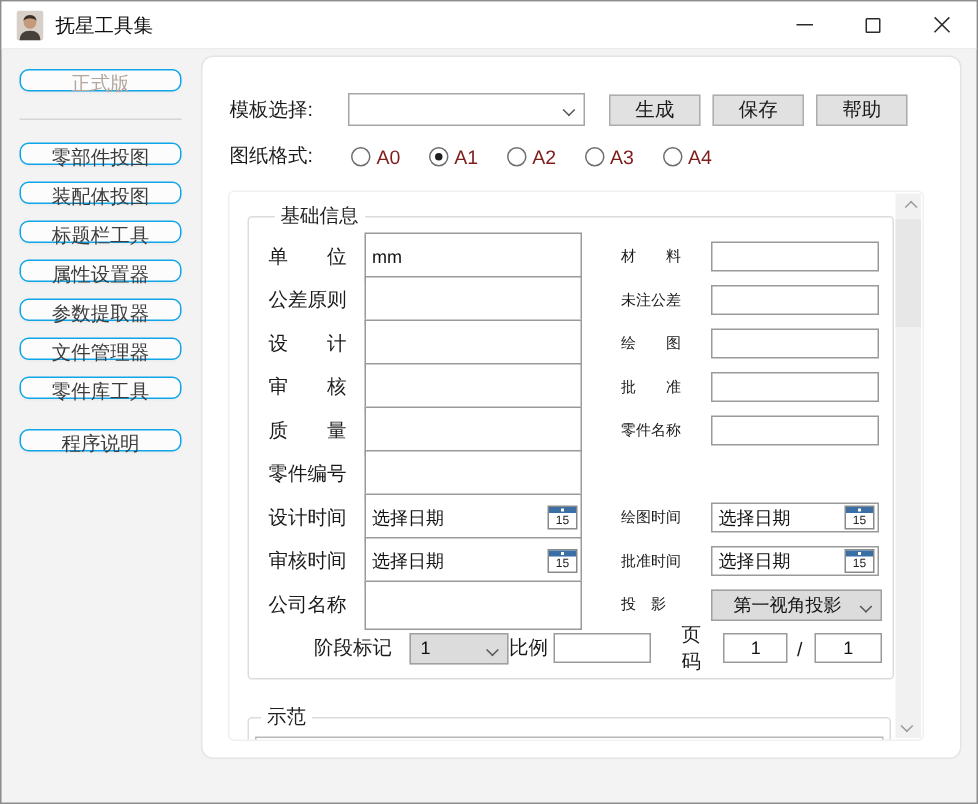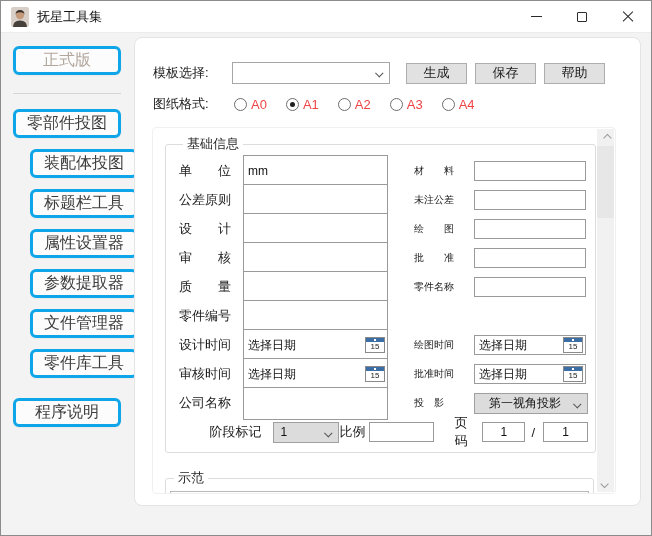--- a/index.html
+++ b/index.html
@@ -14,40 +14,40 @@
   .win-btn { width:46px; height:31px; display:flex; align-items:center; justify-content:center; cursor:default; }
   .glyph-min { width:11px; height:1px; background:#2b2b2b; }
   .glyph-max { width:10px; height:10px; border:1px solid #2b2b2b; border-radius:1px; }
   .glyph-close { position:relative; width:12px; height:12px; }
   .glyph-close::before,.glyph-close::after { content:""; position:absolute; left:-1px; top:5px; width:14px; height:1.2px; background:#2b2b2b; }
   .glyph-close::before { transform:rotate(45deg); }
   .glyph-close::after { transform:rotate(-45deg); }
 
   
   .sidebar { position:absolute; left:0; top:32px; width:133px; height:504px; padding-left:12px; }
-  .side-btn { display:block; width:108px; height:29px; background:#fcfcfc; border:3px solid #0ea5e9; border-radius:6px; font-size:16px; color:#3c3c3c; font-family:inherit; box-shadow:0 1px 2px rgba(0,0,0,0.04); cursor:default; }
+  .side-btn { display:block; width:108px; height:15px; background:#fcfcfc; border:1px solid #0ea5e9; border-radius:6px; font-size:13px; color:#3c3c3c; font-family:inherit; box-shadow:0 1px 2px rgba(0,0,0,0.04); cursor:default; }
   .side-btn.version { margin-top:13px; color:#b3a79d; }
   .side-divider { width:108px; height:1px; background:#d6d6d6; margin-top:18px; }
   .side-btn.first-tool { margin-top:15px; }
-  .side-btn.tool { margin-top:11px;margin-left:17px; }
+  .side-btn.tool { margin-top:11px; }
   .side-btn.about { margin-top:20px; }
 
   
   .main-panel { position:absolute; left:133px; top:36px; width:507px; height:469px; background:#ffffff; border:1px solid #e4e4e4; border-radius:8px; }
 
   .toolbar-row { position:absolute; left:18px; top:24px; display:flex; align-items:center; }
   .form-label { width:66px; flex:none; font-size:13px; color:#1a1a1a; }
   .combo { position:relative; height:22px; border:1px solid #a6a6a6; background:#fff; display:flex; align-items:center; padding:0 18px 0 6px; font-size:12px; color:#111; }
   .combo.template { width:158px; margin-left:13px; margin-right:16px; }
   .caret { position:absolute; right:6px; top:8px; width:6px; height:6px; border-left:1.4px solid #555; border-bottom:1.4px solid #555; transform:rotate(-45deg) translateY(-1px); }
   .push-btn { width:61px; height:21px; background:#e1e1e1; border:1px solid #adadad; font-size:13px; color:#1a1a1a; font-family:inherit; margin-right:8px; cursor:default; }
 
   .format-row { position:absolute; left:18px; top:57px; display:flex; align-items:center; }
   .radio-group { display:flex; gap:19px; margin-left:15px; }
-  .radio-item { display:flex; align-items:center; gap:4px; font-size:13px; color:#ef4444; }
+  .radio-item { display:flex; align-items:center; gap:4px; font-size:13px; color:#7f1d1d; }
   .radio { width:13px; height:13px; border:1px solid #6e6e6e; border-radius:50%; background:#fff; position:relative; flex:none; }
   .radio-item.checked .radio::after { content:""; position:absolute; inset:3px; background:#1f1f1f; border-radius:50%; }
 
   
   .scroll-area { position:absolute; left:17px; top:89px; width:464px; height:367px; border:1px solid #f0f0f0; border-radius:4px; overflow:hidden; }
   .scroll-content { padding:7px 0 0 12px; }
   .vscrollbar { position:absolute; right:1px; top:1px; bottom:1px; width:17px; background:#f1f1f1; }
   .sb-arrow { position:absolute; left:0; width:17px; height:17px; display:flex; align-items:center; justify-content:center; }
   .sb-arrow.up { top:0; } .sb-arrow.down { bottom:0; }
   .chev { width:6px; height:6px; border-left:1.3px solid #9a9a9a; border-bottom:1.3px solid #9a9a9a; }

